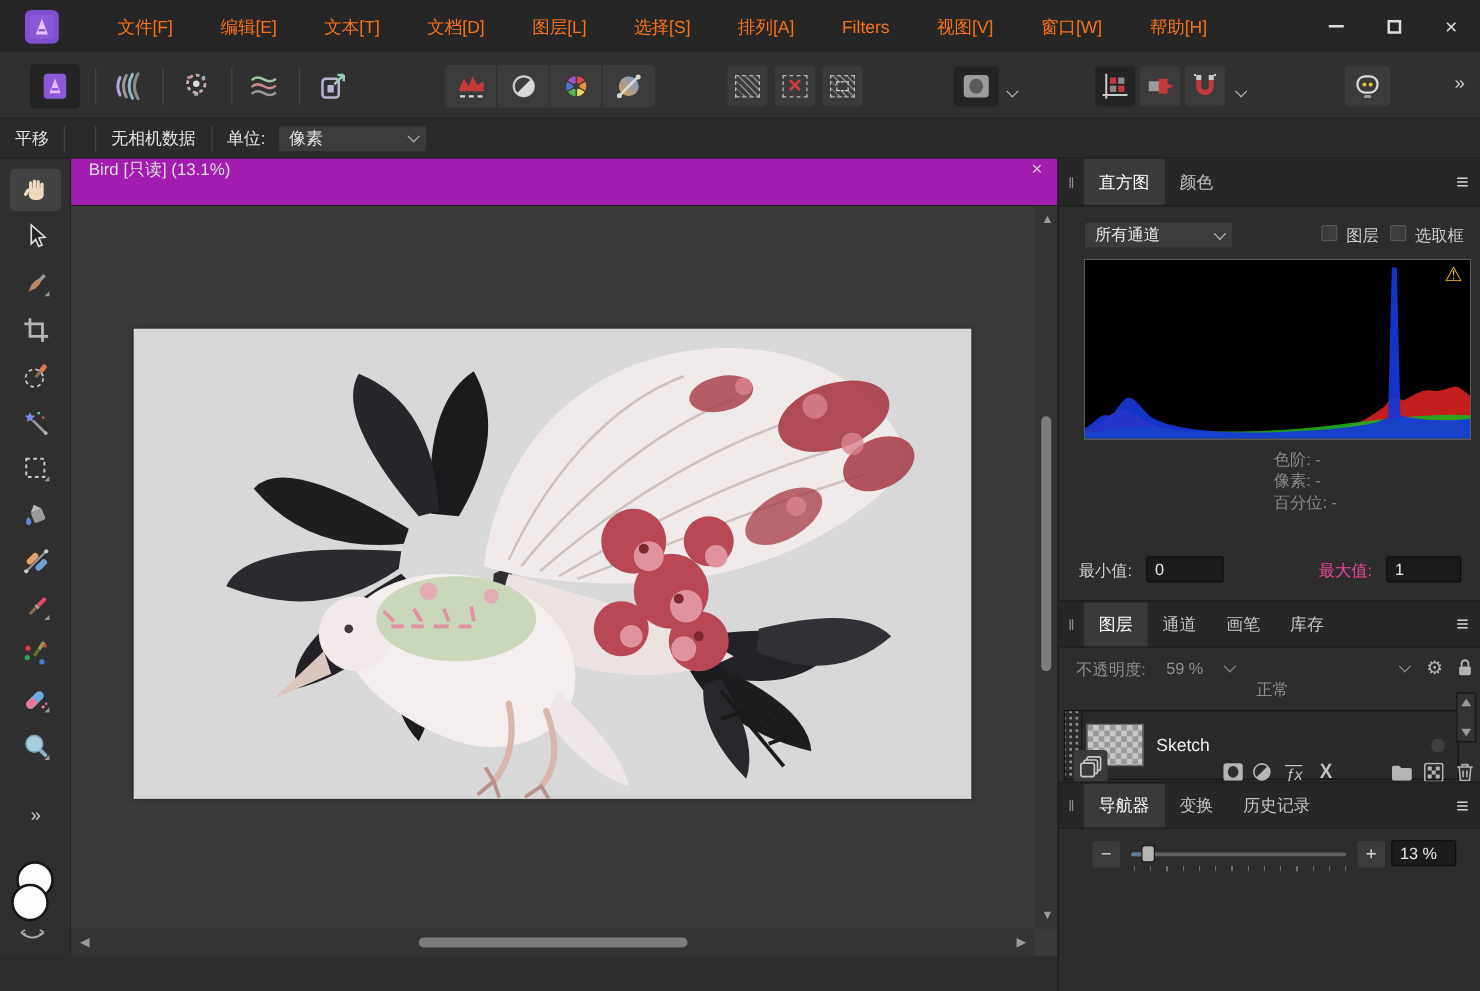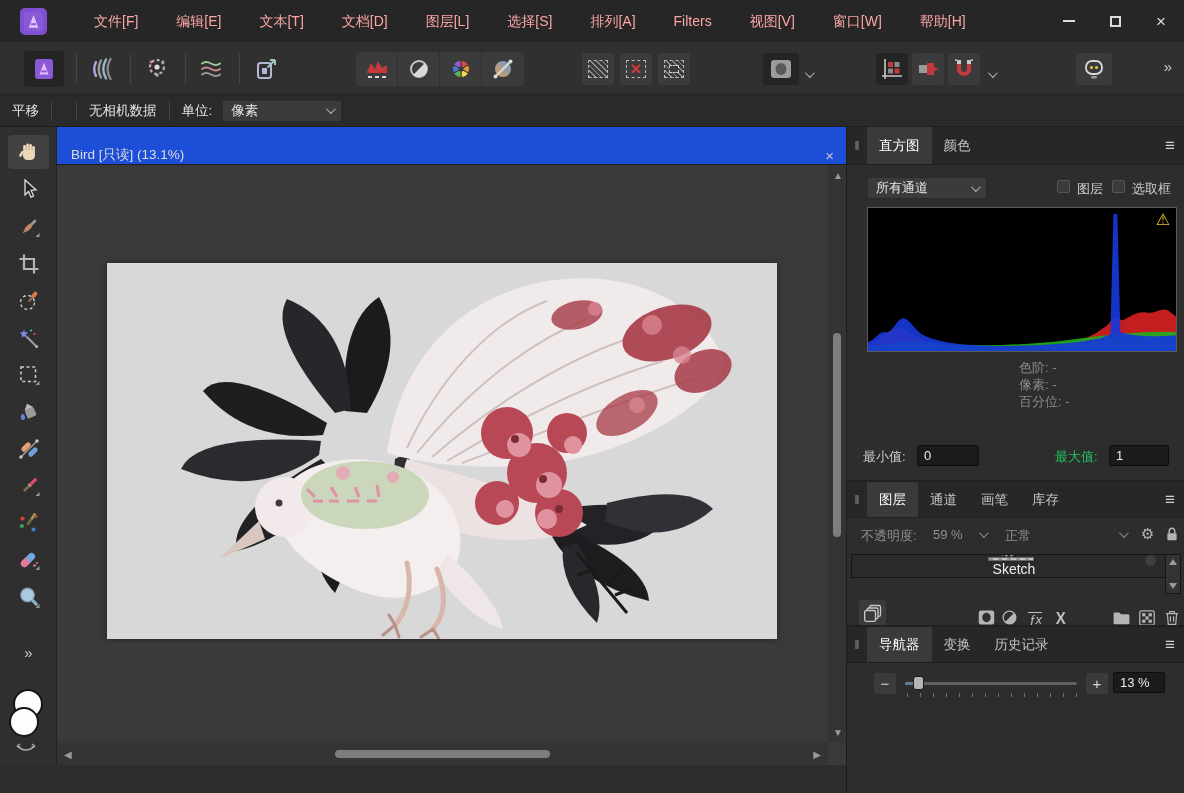--- a/index.html
+++ b/index.html
@@ -4,21 +4,21 @@
 <style>
   * { margin:0; padding:0; box-sizing:border-box; }
   html,body { background:#1b1b1b; }
   body { font-family:"Liberation Sans","DejaVu Sans",sans-serif; }
   #app { position:relative; width:1184px; height:793px; background:#2d2d2d; overflow:hidden; color:#e6e6e6; font-size:13px; }
 
   
   .titlebar { position:absolute; left:0; top:0; width:1184px; height:42px; background:#262626; display:flex; align-items:center; }
   .app-icon { width:27px; height:27px; margin-left:20px; border-radius:5px; background:#7e4fd0; display:flex; align-items:center; justify-content:center; }
   .menu { display:flex; margin-left:28px; }
-  .menu-item { padding:0 19px; font-size:14px; color:#fca5a5; line-height:42px; cursor:default; }
+  .menu-item { padding:0 19px; font-size:14px; color:#f97316; line-height:42px; cursor:default; }
   .win-controls { position:absolute; right:0; top:0; height:42px; display:flex; }
   .win-btn { width:46px; height:42px; display:flex; align-items:center; justify-content:center; color:#dcdcdc; }
   .glyph-min { width:12px; height:2px; background:#dcdcdc; }
   .glyph-max { width:11px; height:11px; border:2px solid #dcdcdc; }
   .glyph-close { font-size:17px; line-height:1; }
 
   
   .toolbar { position:absolute; left:0; top:42px; width:1184px; height:53px; background:#303030; border-bottom:1px solid #232323; }
   .tb-btn { position:absolute; top:9px; width:40px; height:36px; border-radius:4px; display:flex; align-items:center; justify-content:center; }
   .tb-btn.sel { background:#242424; }
@@ -43,21 +43,21 @@
   
   .tools { position:absolute; left:0; top:127px; width:57px; height:638px; background:#2f2f2f; border-right:1px solid #232323; }
   .tool { position:absolute; left:8px; width:41px; height:34px; display:flex; align-items:center; justify-content:center; border-radius:4px; }
   .tool.sel { background:#424242; }
   .tool svg { display:block; }
   .swatch-wrap { position:absolute; left:9px; top:562px; width:40px; height:70px; }
   .sw-circle { position:absolute; width:30px; height:30px; border-radius:50%; background:#fdfdfd; border:2.5px solid #161616; }
 
   
   .docarea { position:absolute; left:57px; top:127px; width:789px; height:638px; background:#3a3a3a; }
-  .tabbar { position:absolute; left:0; top:0; width:789px; height:38px; background:#1d4ed8; border-bottom:1px solid #1d1d1d; display:flex; align-items:flex-end; }
+  .tabbar { position:absolute; left:0; top:0; width:789px; height:38px; background:#a21caf; border-bottom:1px solid #1d1d1d; display:flex; align-items:flex-start; }
   .tab-title { margin-left:14px; font-size:13.5px; color:#dedede; }
   .tab-close { position:absolute; right:12px; color:#c9c9c9; font-size:15px; }
   .canvas { position:absolute; left:0; top:38px; width:771px; height:578px; background:#3a3a3a; overflow:hidden; }
   .page { position:absolute; left:50px; top:98px; width:670px; height:376px; background:#d8d8d8; box-shadow:0 0 6px rgba(0,0,0,.45); }
   .vscroll { position:absolute; right:0; top:38px; width:18px; height:578px; background:#343434; }
   .vthumb { position:absolute; left:5px; width:8px; border-radius:4px; background:#7d7d7d; }
   .hscroll { position:absolute; left:0; bottom:0; width:771px; height:22px; background:#343434; }
   .hthumb { position:absolute; top:7px; height:8px; border-radius:4px; background:#7d7d7d; }
   .scroll-arrow { position:absolute; color:#9a9a9a; font-size:10px; }
 
@@ -69,21 +69,21 @@
   .ptab { padding:0 12px; display:flex; align-items:center; font-size:13.5px; color:#c4c4c4; }
   .ptab.active { background:#3a3a3a; color:#ffffff; }
   .pmenu { position:absolute; right:10px; top:0; height:38px; display:flex; align-items:center; color:#d2d2d2; font-size:17px; }
   .checkbox { display:inline-block; width:13px; height:13px; background:#3b3b3b; border:1px solid #555; border-radius:2px; vertical-align:-2px; }
   .numbox { background:#1b1b1b; border:1px solid #0e0e0e; border-radius:2px; color:#eaeaea; font-size:13px; padding:0 6px; height:21px; font-family:"Liberation Sans","DejaVu Sans",sans-serif; }
   .statline { font-size:13px; line-height:17px; color:#d6d6d6; }
   .statline.dim { color:#8a8a8a; }
 
   .small-btn { width:22px; height:21px; background:#3b3b3b; border-radius:2px; color:#d6d6d6; display:flex; align-items:center; justify-content:center; font-size:15px; }
 
-  .layer-row { position:absolute; left:4px; top:72px; width:316px; height:24px; background:#2a2a2a; border:1px solid #161616; display:flex; align-items:center;flex-direction:column; }
+  .layer-row { position:absolute; left:4px; top:86px; width:316px; height:56px; background:#2a2a2a; border:1px solid #161616; display:flex; align-items:center; }
   .drag-dots { width:14px; height:100%; background:radial-gradient(circle,#8a8a8a 1px,transparent 1.2px); background-size:5px 5px; background-position:2px 3px; border-right:1px solid #161616; }
   .checker { background:conic-gradient(#c6c6c6 90deg,#989898 90deg 180deg,#c6c6c6 180deg 270deg,#989898 270deg); background-size:9px 9px; }
   .lthumb { width:46px; height:34px; margin-left:3px; border:1px solid #6a6a6a; }
   .lscroll { position:absolute; right:4px; top:72px; width:16px; height:40px; background:#333; border:1px solid #161616; display:flex; flex-direction:column; align-items:center; justify-content:space-between; padding:4px 0; }
   .tri-up { width:0; height:0; border-left:4px solid transparent; border-right:4px solid transparent; border-bottom:6px solid #9a9a9a; }
   .tri-down { width:0; height:0; border-left:4px solid transparent; border-right:4px solid transparent; border-top:6px solid #9a9a9a; }
 
   .lbtns { position:absolute; left:0; top:114px; width:338px; height:30px; display:flex; align-items:flex-end; }
   .lbtn { display:flex; align-items:center; justify-content:center; color:#c0c0c0; }
   .fx { font-size:13px; color:#c0c0c0; border-top:1.5px solid #c0c0c0; padding-top:0px; line-height:13px; font-style:italic; }
@@ -560,39 +560,39 @@
         <span style="position:absolute;right:6px;top:2px;color:#f0c020;font-size:16px">⚠</span>
       </div>
       <div style="position:absolute;left:172px;top:232px">
         <div class="statline dim"><span>色阶:</span> <span>-</span></div>
         <div class="statline dim"><span>像素:</span> <span>-</span></div>
         <div class="statline dim"><span>百分位:</span> <span>-</span></div>
       </div>
       <div style="position:absolute;left:16px;top:318px;right:14px;height:22px">
         <span style="position:absolute;left:0;top:3px;color:#cfcfcf">最小值:</span>
         <input class="numbox" style="position: absolute; left: 54px; top: 0px; width: 62px;" value="0">
-        <span style="position:absolute;left:192px;top:3px;color:#22c55e">最大值:</span>
+        <span style="position:absolute;left:192px;top:3px;color:#ec4899">最大值:</span>
         <input class="numbox" style="position: absolute; left: 246px; top: 0px; width: 60px;" value="1">
       </div>
     </div>
 
     <div class="section" style="top:353px;height:145px;border-top:2px solid #202020">
       <div class="phead" style="height:36px">
         <span class="phandle">‖</span>
         <span class="ptab active">图层</span>
         <span class="ptab">通道</span>
         <span class="ptab">画笔</span>
         <span class="ptab">库存</span>
         <span class="pmenu" style="height:36px">≡</span>
       </div>
       <div style="position:absolute;left:14px;top:42px;right:10px;height:24px;color:#8f8f8f">
         <span style="position:absolute;left:0;top:3px">不透明度:</span>
         <span style="position:absolute;left:72px;top:3px">59 %</span>
         <span class="chev" style="position:absolute;left:118px;top:7px;border-color:#8f8f8f"></span>
-        <span style="position:absolute;left:144px;top:3px">正常</span>
+        <span style="position:absolute;left:144px;top:19px">正常</span>
         <span class="chev" style="position:absolute;left:258px;top:7px;border-color:#8f8f8f"></span>
         <span style="position:absolute;left:280px;top:1px;color:#b5b5b5;font-size:15px">⚙</span>
         <svg width="14" height="16" viewBox="0 0 18 20" style="position:absolute;left:304px;top:2px">
             <rect x="3" y="9" width="12" height="9" rx="1.5" fill="#b5b5b5"></rect>
             <path d="M5.5 9 V6 a3.5 3.5 0 0 1 7 0 V9" stroke="#b5b5b5" stroke-width="2" fill="none"></path>
           </svg>
       </div>
       <div class="layer-row">
         <div class="drag-dots"></div>
         <div class="lthumb checker"></div>

